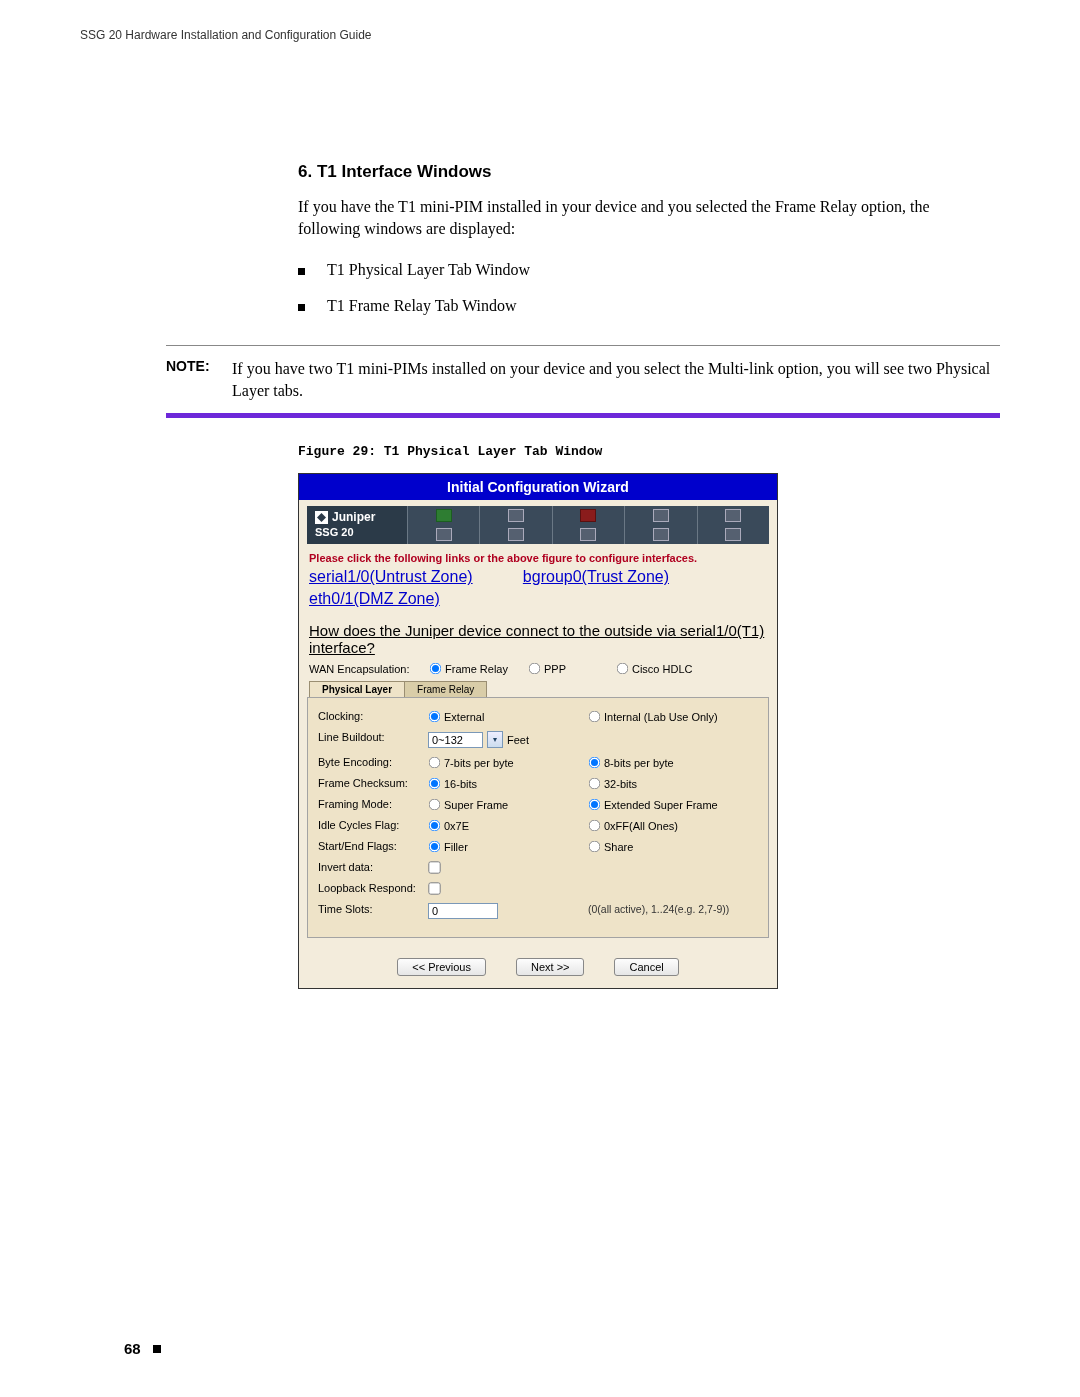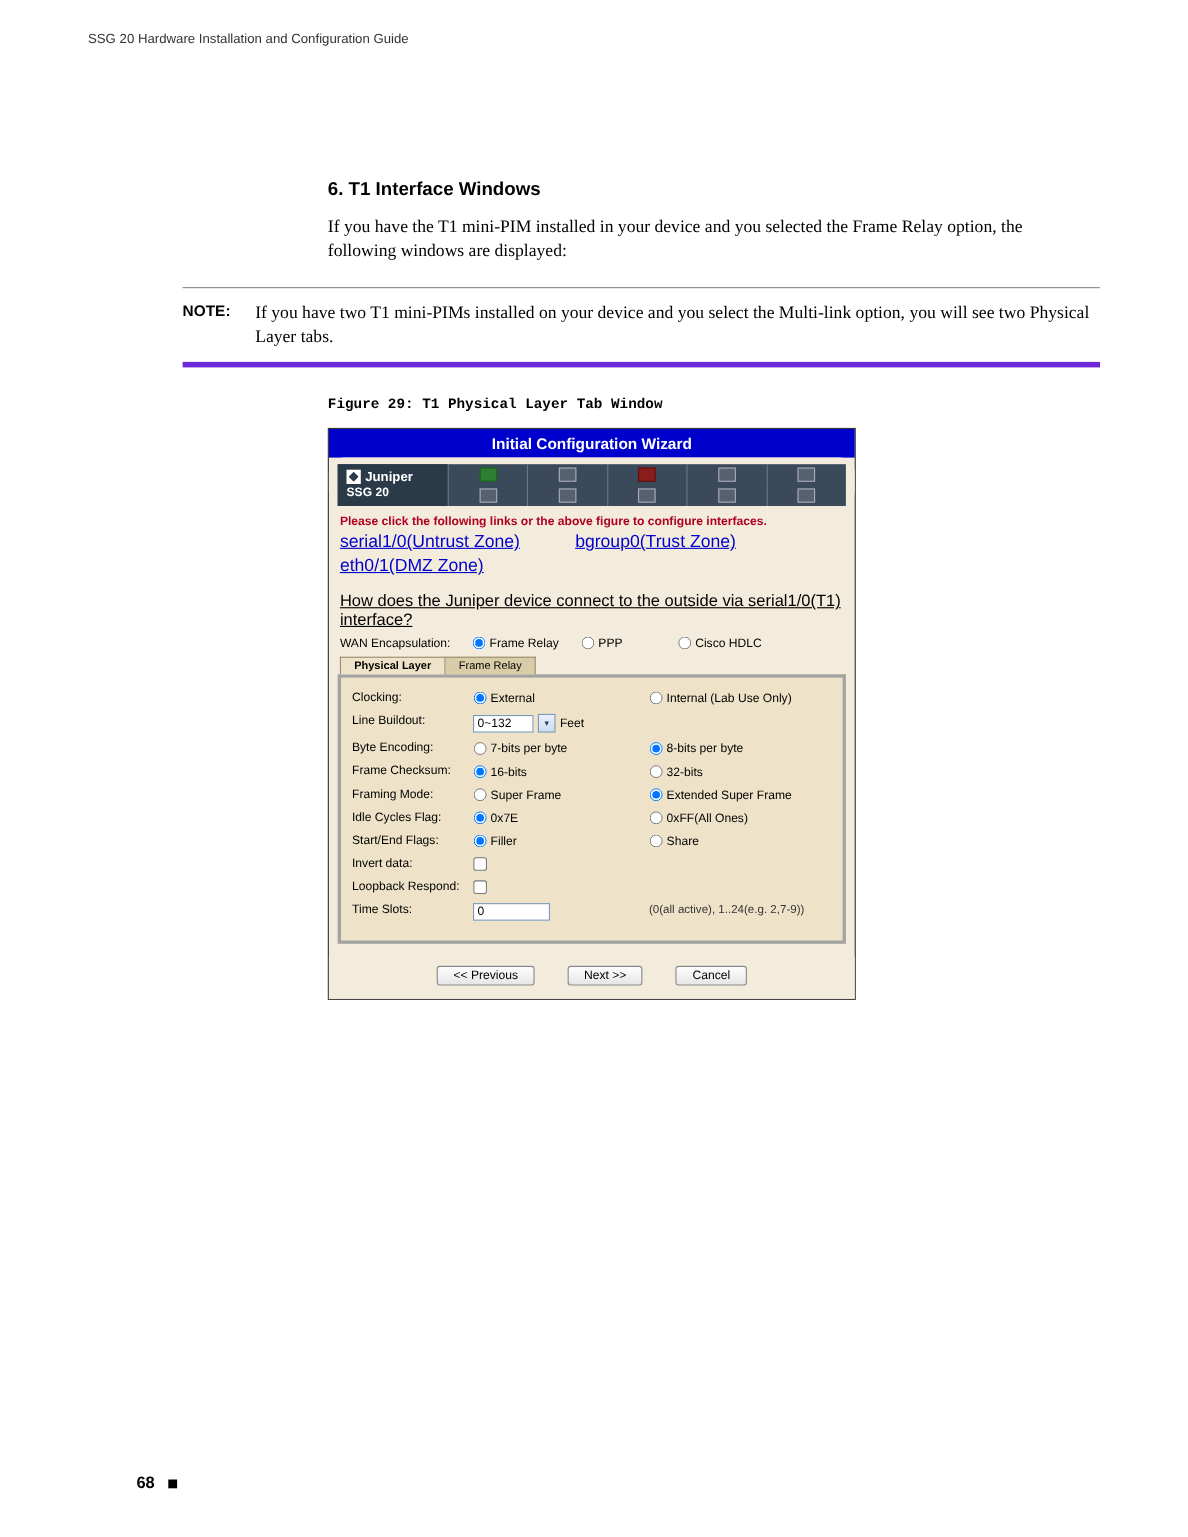--- a/index.html
+++ b/index.html
@@ -90,21 +90,20 @@
     background: #0000cc;
     color: #fff;
     font-weight: bold;
     text-align: center;
     padding: 5px 0;
     font-size: 14px;
   }
   .wiz-banner {
     background:#f3ecdc;
     padding:6px 8px 0 8px;
-    border-radius:14px;
   }
   .banner-inner{
     background:#3a4a5a;
     display:flex;
     align-items:stretch;
   }
   .banner-left{
     background:#2b3a48;
     color:#fff;
     padding:4px 8px 6px 8px;
@@ -192,21 +191,21 @@
   .tab.active{
     background:#eee3c8;
     font-weight:bold;
     z-index:2;
   }
   .tab.inactive{
     background:#d9cda8;
     border-left:none;
   }
   .tab-pane{
-    border:3px solid #a3a3a3;
+    border:1px solid #a3a3a3;
     background:#eee3c8;
     margin:0 8px 12px 8px;
     padding:12px 10px 10px 10px;
   }
   .frow{
     display:flex;
     align-items:flex-start;
     margin-bottom:8px;
   }
   .fcol-label{width:110px;}
@@ -251,20 +250,30 @@
 </head>
 <body>
 
 <div class="page">
   <div class="running-head">SSG 20 Hardware Installation and Configuration Guide</div>
 
   <div class="section-title">6. T1 Interface Windows</div>
 
   <div class="body-text">If you have the T1 mini-PIM installed in your device and you selected the Frame Relay option, the following windows are displayed:</div>
 
+  <div class="bullets">
+    <div class="bullet-row">
+      <span class="bullet-square"></span>
+      <span class="bullet-text">T1 Physical Layer Tab Window</span>
+    </div>
+    <div class="bullet-row">
+      <span class="bullet-square"></span>
+      <span class="bullet-text">T1 Frame Relay Tab Window</span>
+    </div>
+  </div>
 
   <div class="note-block">
     <div class="note-label">NOTE:</div>
     <div class="note-text">If you have two T1 mini-PIMs installed on your device and you select the Multi-link option, you will see two Physical Layer tabs.</div>
   </div>
 
   <div class="figure-caption">Figure 29:  T1 Physical Layer Tab Window</div>
 
   <div class="wizard">
     <div class="wiz-title">Initial Configuration Wizard</div>

